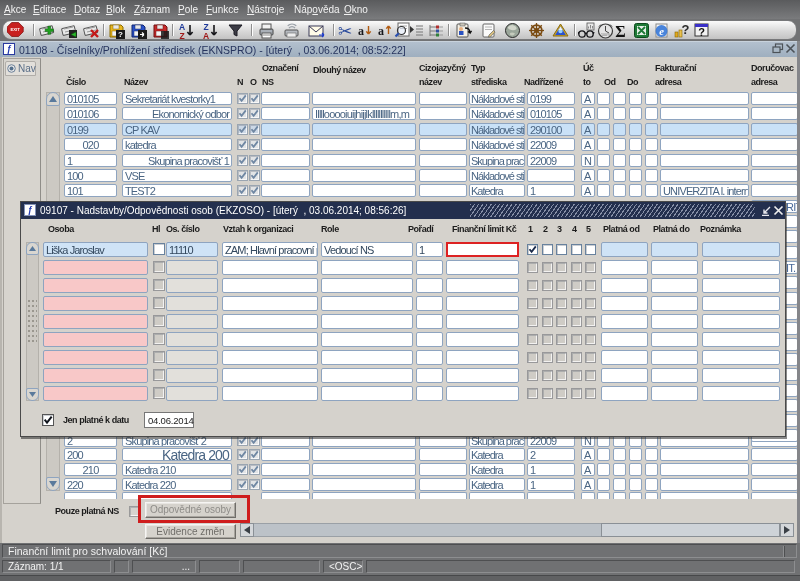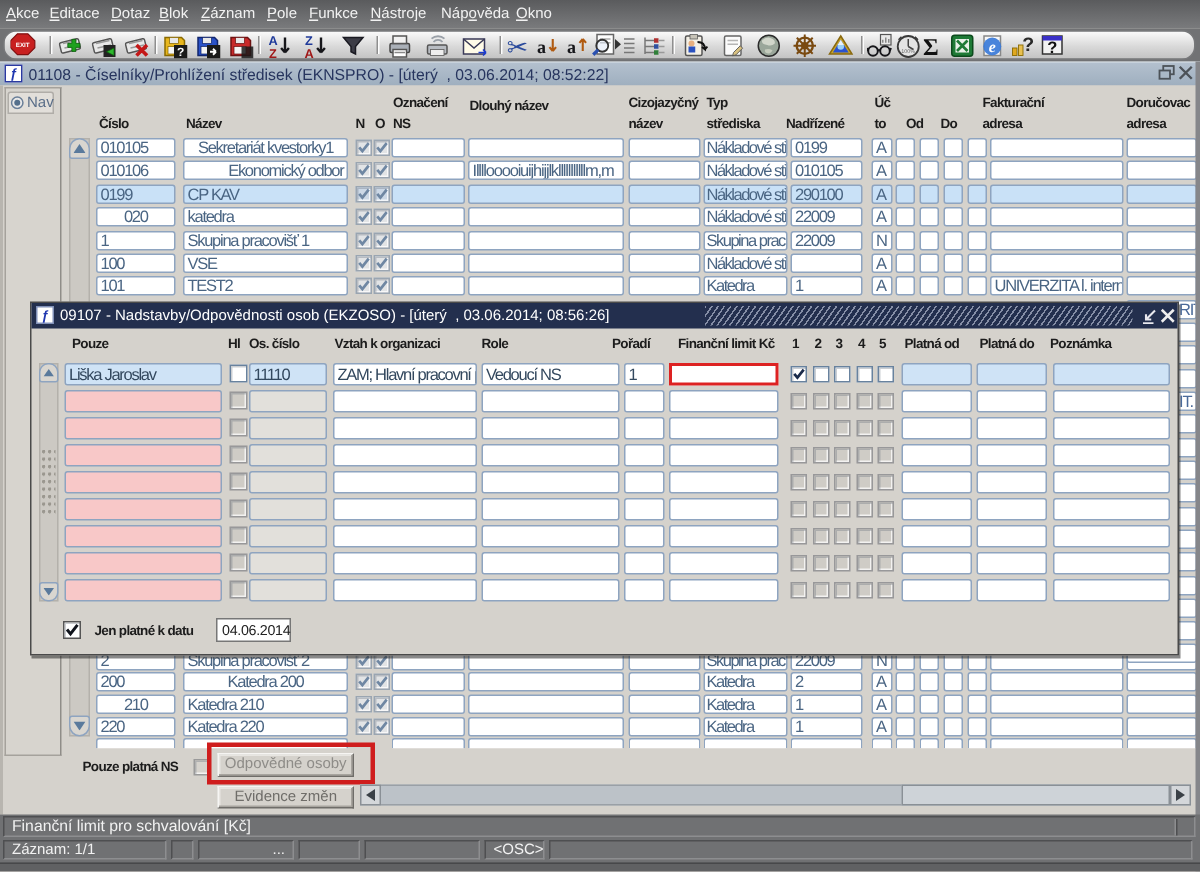--- a/index.html
+++ b/index.html
@@ -262,21 +262,21 @@
 <div class="h" style="left:524px;top:77px;">Nadřízené</div>
 <div class="h" style="left:583px;top:63px;">Úč</div>
 <div class="h" style="left:583px;top:77px;">to</div>
 <div class="h" style="left:604px;top:77px;">Od</div>
 <div class="h" style="left:627px;top:77px;">Do</div>
 <div class="h" style="left:655px;top:63px;">Fakturační</div>
 <div class="h" style="left:655px;top:77px;">adresa</div>
 <div class="h" style="left:751px;top:63px;">Doručovac</div>
 <div class="h" style="left:751px;top:77px;">adresa</div>
 <div class="c" style="left:64px;top:92px;width:53px;height:13px;background:#fff;color:#4a6583;padding:0 2px;text-align:left;font-size:11px;line-height:12px;">010105</div>
-<div class="c" style="left:122px;top:92px;width:110px;height:13px;background:#fff;color:#4a6583;padding:0 2px;text-align:center;font-size:11px;line-height:12px;">Sekretariát kvestorky1</div>
+<div class="c" style="left:122px;top:92px;width:110px;height:13px;background:#fff;color:#4a6583;padding:0 2px;text-align:left;font-size:11px;line-height:12px;">Sekretariát kvestorky1</div>
 <div style="position:absolute;left:237px;top:93px;width:11px;height:11px;background:#e2e4e6;border:1px solid #9aa5b1;box-sizing:border-box;box-shadow:inset 1px 1px 0 rgba(105,115,125,.35), inset -1px -1px 0 rgba(255,255,255,.75)">
     <svg width="9" height="9" viewBox="0 0 9 9" style="position:absolute;left:0px;top:0px">
       <path d="M1.5 4.2 L3.6 6.8 L7.8 1.4" stroke="#6f87a3" stroke-width="1.8" fill="none"></path>
     </svg>
   </div>
 <div style="position:absolute;left:249px;top:93px;width:11px;height:11px;background:#e2e4e6;border:1px solid #9aa5b1;box-sizing:border-box;box-shadow:inset 1px 1px 0 rgba(105,115,125,.35), inset -1px -1px 0 rgba(255,255,255,.75)">
     <svg width="9" height="9" viewBox="0 0 9 9" style="position:absolute;left:0px;top:0px">
       <path d="M1.5 4.2 L3.6 6.8 L7.8 1.4" stroke="#6f87a3" stroke-width="1.8" fill="none"></path>
     </svg>
   </div>
@@ -358,21 +358,21 @@
 <div class="c" style="left:469px;top:138px;width:56px;height:13px;background:#fff;color:#4a6583;padding:0 1px;text-align:left;font-size:11px;line-height:12px;letter-spacing:-1px">Nákladové stř</div>
 <div class="c" style="left:527px;top:138px;width:48px;height:13px;background:#fff;color:#4a6583;padding:0 2px;text-align:left;font-size:11px;line-height:12px;">22009</div>
 <div class="c" style="left:581px;top:138px;width:14px;height:13px;background:#fff;color:#4a6583;padding:0 2px;text-align:left;font-size:11px;line-height:12px;">A</div>
 <div class="c" style="left:597px;top:138px;width:13px;height:13px;background:#fff;color:#4a6583;padding:0 2px;text-align:left;font-size:11px;line-height:12px;"></div>
 <div class="c" style="left:613px;top:138px;width:13px;height:13px;background:#fff;color:#4a6583;padding:0 2px;text-align:left;font-size:11px;line-height:12px;"></div>
 <div class="c" style="left:629px;top:138px;width:13px;height:13px;background:#fff;color:#4a6583;padding:0 2px;text-align:left;font-size:11px;line-height:12px;"></div>
 <div class="c" style="left:645px;top:138px;width:13px;height:13px;background:#fff;color:#4a6583;padding:0 2px;text-align:left;font-size:11px;line-height:12px;"></div>
 <div class="c" style="left:660px;top:138px;width:89px;height:13px;background:#fff;color:#4a6583;padding:0 2px;text-align:left;font-size:11px;line-height:12px;"></div>
 <div class="c" style="left:751px;top:138px;width:47px;height:13px;background:#fff;color:#4a6583;padding:0 2px;text-align:left;font-size:11px;line-height:12px;"></div>
 <div class="c" style="left:64px;top:154px;width:53px;height:13px;background:#fff;color:#4a6583;padding:0 2px;text-align:left;font-size:11px;line-height:12px;">1</div>
-<div class="c" style="left:122px;top:154px;width:110px;height:13px;background:#fff;color:#4a6583;padding:0 2px;text-align:left;font-size:11px;line-height:12px;">Skupina pracovišť 1</div>
+<div class="c" style="left:122px;top:154px;width:110px;height:13px;background:#fff;color:#4a6583;padding:0 2px;text-align:right;font-size:11px;line-height:12px;">Skupina pracovišť 1</div>
 <div style="position:absolute;left:237px;top:155px;width:11px;height:11px;background:#e2e4e6;border:1px solid #9aa5b1;box-sizing:border-box;box-shadow:inset 1px 1px 0 rgba(105,115,125,.35), inset -1px -1px 0 rgba(255,255,255,.75)">
     <svg width="9" height="9" viewBox="0 0 9 9" style="position:absolute;left:0px;top:0px">
       <path d="M1.5 4.2 L3.6 6.8 L7.8 1.4" stroke="#6f87a3" stroke-width="1.8" fill="none"></path>
     </svg>
   </div>
 <div style="position:absolute;left:249px;top:155px;width:11px;height:11px;background:#e2e4e6;border:1px solid #9aa5b1;box-sizing:border-box;box-shadow:inset 1px 1px 0 rgba(105,115,125,.35), inset -1px -1px 0 rgba(255,255,255,.75)">
     <svg width="9" height="9" viewBox="0 0 9 9" style="position:absolute;left:0px;top:0px">
       <path d="M1.5 4.2 L3.6 6.8 L7.8 1.4" stroke="#6f87a3" stroke-width="1.8" fill="none"></path>
     </svg>
   </div>
@@ -454,21 +454,21 @@
 <div class="c" style="left:469px;top:434px;width:56px;height:13px;background:#fff;color:#4a6583;padding:0 1px;text-align:left;font-size:11px;line-height:12px;letter-spacing:-1px">Skupina prac</div>
 <div class="c" style="left:527px;top:434px;width:48px;height:13px;background:#fff;color:#4a6583;padding:0 2px;text-align:left;font-size:11px;line-height:12px;">22009</div>
 <div class="c" style="left:581px;top:434px;width:14px;height:13px;background:#fff;color:#4a6583;padding:0 2px;text-align:left;font-size:11px;line-height:12px;">N</div>
 <div class="c" style="left:597px;top:434px;width:13px;height:13px;background:#fff;color:#4a6583;padding:0 2px;text-align:left;font-size:11px;line-height:12px;"></div>
 <div class="c" style="left:613px;top:434px;width:13px;height:13px;background:#fff;color:#4a6583;padding:0 2px;text-align:left;font-size:11px;line-height:12px;"></div>
 <div class="c" style="left:629px;top:434px;width:13px;height:13px;background:#fff;color:#4a6583;padding:0 2px;text-align:left;font-size:11px;line-height:12px;"></div>
 <div class="c" style="left:645px;top:434px;width:13px;height:13px;background:#fff;color:#4a6583;padding:0 2px;text-align:left;font-size:11px;line-height:12px;"></div>
 <div class="c" style="left:660px;top:434px;width:89px;height:13px;background:#fff;color:#4a6583;padding:0 2px;text-align:left;font-size:11px;line-height:12px;"></div>
 <div class="c" style="left:751px;top:434px;width:47px;height:13px;background:#fff;color:#4a6583;padding:0 2px;text-align:left;font-size:11px;line-height:12px;"></div>
 <div class="c" style="left:64px;top:448px;width:53px;height:13px;background:#fff;color:#4a6583;padding:0 2px;text-align:left;font-size:11px;line-height:12px;">200</div>
-<div class="c" style="left:122px;top:448px;width:110px;height:13px;background:#fff;color:#4a6583;padding:0 2px;text-align:center;font-size:11px;line-height:12px;">Katedra 200</div>
+<div class="c" style="left:122px;top:448px;width:110px;height:13px;background:#fff;color:#4a6583;padding:0 2px;text-align:right;font-size:14px;line-height:12px;">Katedra 200</div>
 <div style="position:absolute;left:237px;top:449px;width:11px;height:11px;background:#e2e4e6;border:1px solid #9aa5b1;box-sizing:border-box;box-shadow:inset 1px 1px 0 rgba(105,115,125,.35), inset -1px -1px 0 rgba(255,255,255,.75)">
     <svg width="9" height="9" viewBox="0 0 9 9" style="position:absolute;left:0px;top:0px">
       <path d="M1.5 4.2 L3.6 6.8 L7.8 1.4" stroke="#6f87a3" stroke-width="1.8" fill="none"></path>
     </svg>
   </div>
 <div style="position:absolute;left:249px;top:449px;width:11px;height:11px;background:#e2e4e6;border:1px solid #9aa5b1;box-sizing:border-box;box-shadow:inset 1px 1px 0 rgba(105,115,125,.35), inset -1px -1px 0 rgba(255,255,255,.75)">
     <svg width="9" height="9" viewBox="0 0 9 9" style="position:absolute;left:0px;top:0px">
       <path d="M1.5 4.2 L3.6 6.8 L7.8 1.4" stroke="#6f87a3" stroke-width="1.8" fill="none"></path>
     </svg>
   </div>
@@ -595,21 +595,21 @@
 <div style="position:absolute;left:21px;top:202px;width:764px;height:17px;background:#232f4e"></div>
 <div style="position:absolute;left:470px;top:204px;width:285px;height:13px;background-image:repeating-linear-gradient(125deg,rgba(158,166,188,.8) 0 1px,transparent 1px 3.4px)"></div>
 <div style="position:absolute;left:24px;top:204px;width:12px;height:12px;background:#fff;border:1px solid #8090b8;font-size:9px;font-weight:bold;font-style:italic;color:#2038b0;text-align:center;line-height:11px">ƒ</div>
 <div style="position:absolute;left:40px;top:205px;font-size:10px;color:#fff;white-space:nowrap">09107 - Nadstavby/Odpovědnosti osob (EKZOSO) - [úterý&nbsp;&nbsp;, 03.06.2014; 08:56:26]</div>
 <svg style="position:absolute;left:761px;top:206px" width="11" height="10" viewBox="0 0 11 10">
     <path d="M9 1 L3 7 M3 3.5 L3 7 L6.5 7 M1 9.5 L8 9.5" stroke="#e8e8ee" stroke-width="1.4" fill="none"></path>
   </svg>
 <svg style="position:absolute;left:773px;top:205px" width="11" height="11" viewBox="0 0 11 11">
     <path d="M1.5 1.5 L9.5 9.5 M9.5 1.5 L1.5 9.5" stroke="#eee" stroke-width="1.7"></path>
   </svg>
-<div class="h" style="left:48px;top:224px;">Pouze</div>
+<div class="h" style="left:48px;top:224px;">Osoba</div>
 <div class="h" style="left:152px;top:224px;">Hl</div>
 <div class="h" style="left:166px;top:224px;">Os. číslo</div>
 <div class="h" style="left:223px;top:224px;">Vztah k organizaci</div>
 <div class="h" style="left:321px;top:224px;">Role</div>
 <div class="h" style="left:408px;top:224px;">Pořadí</div>
 <div class="h" style="left:452px;top:224px;">Finanční limit Kč</div>
 <div class="h" style="left:528px;top:224px;">1</div>
 <div class="h" style="left:543px;top:224px;">2</div>
 <div class="h" style="left:557px;top:224px;">3</div>
 <div class="h" style="left:572px;top:224px;">4</div>

